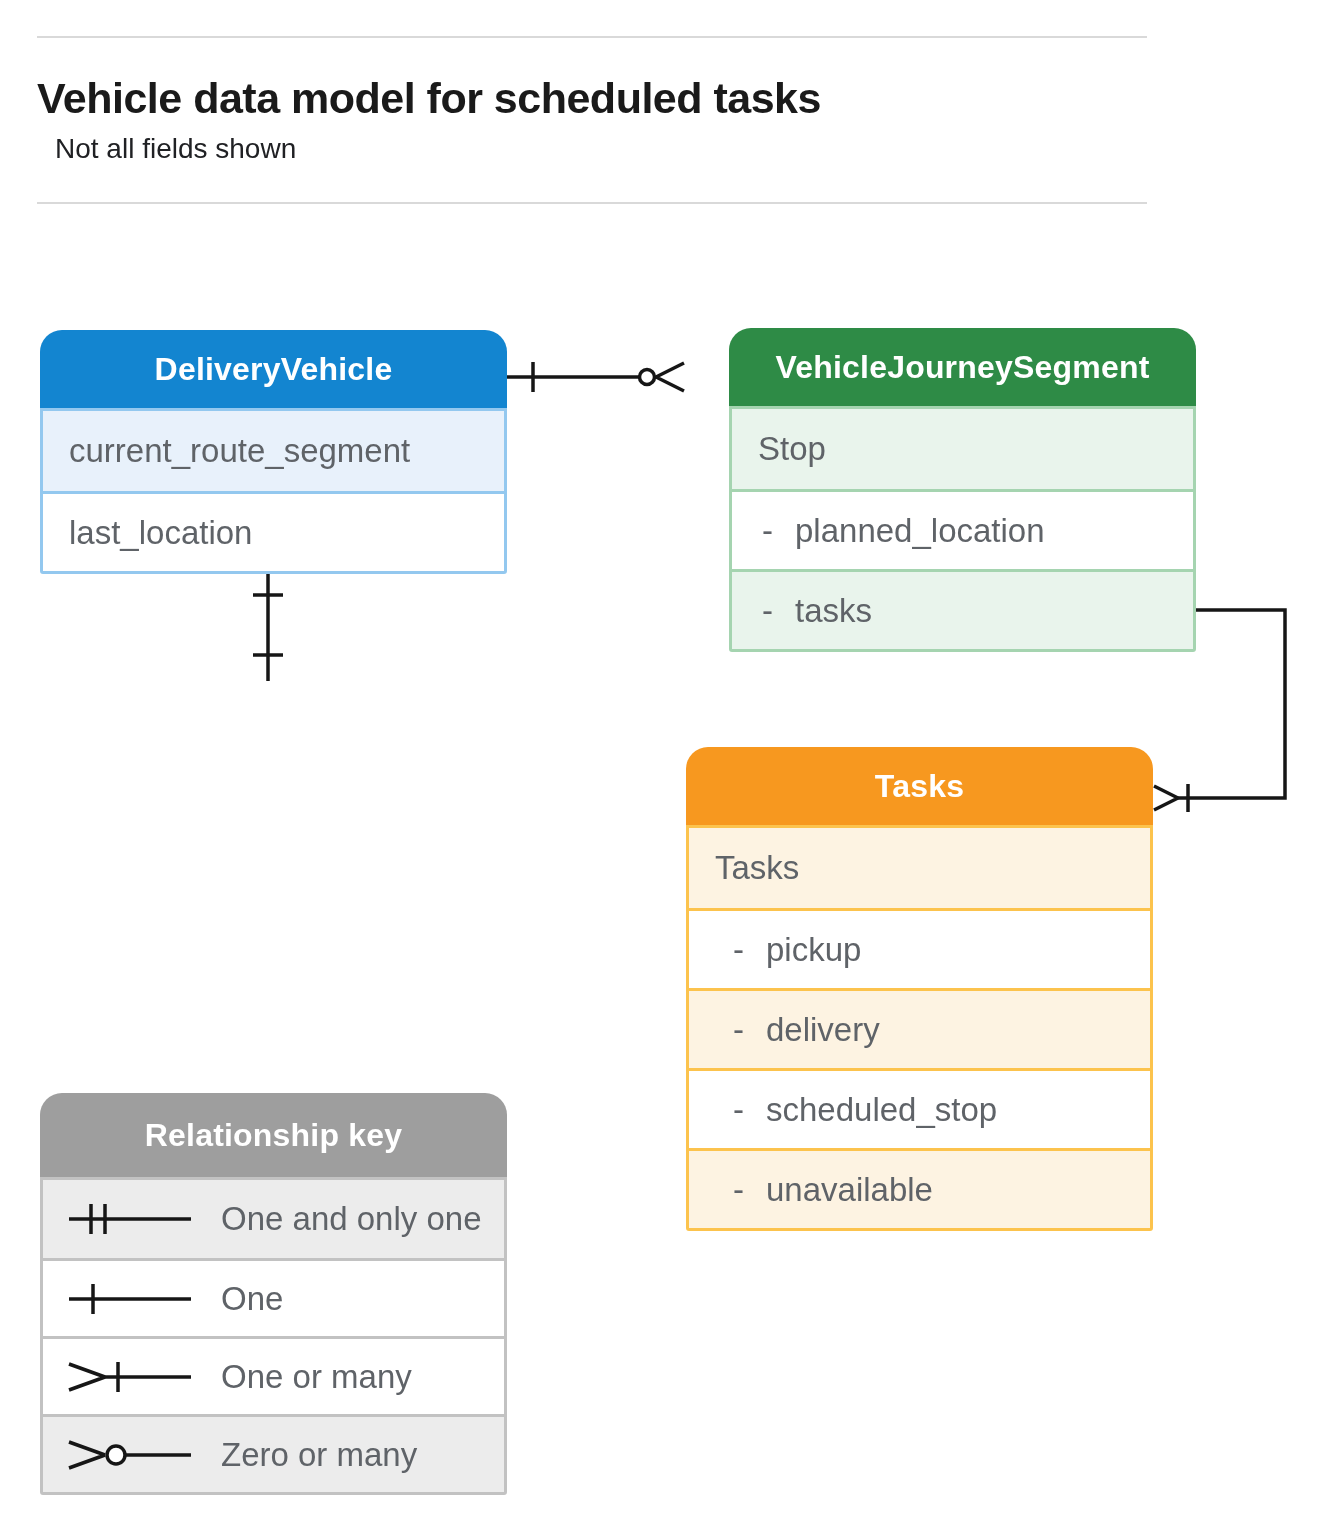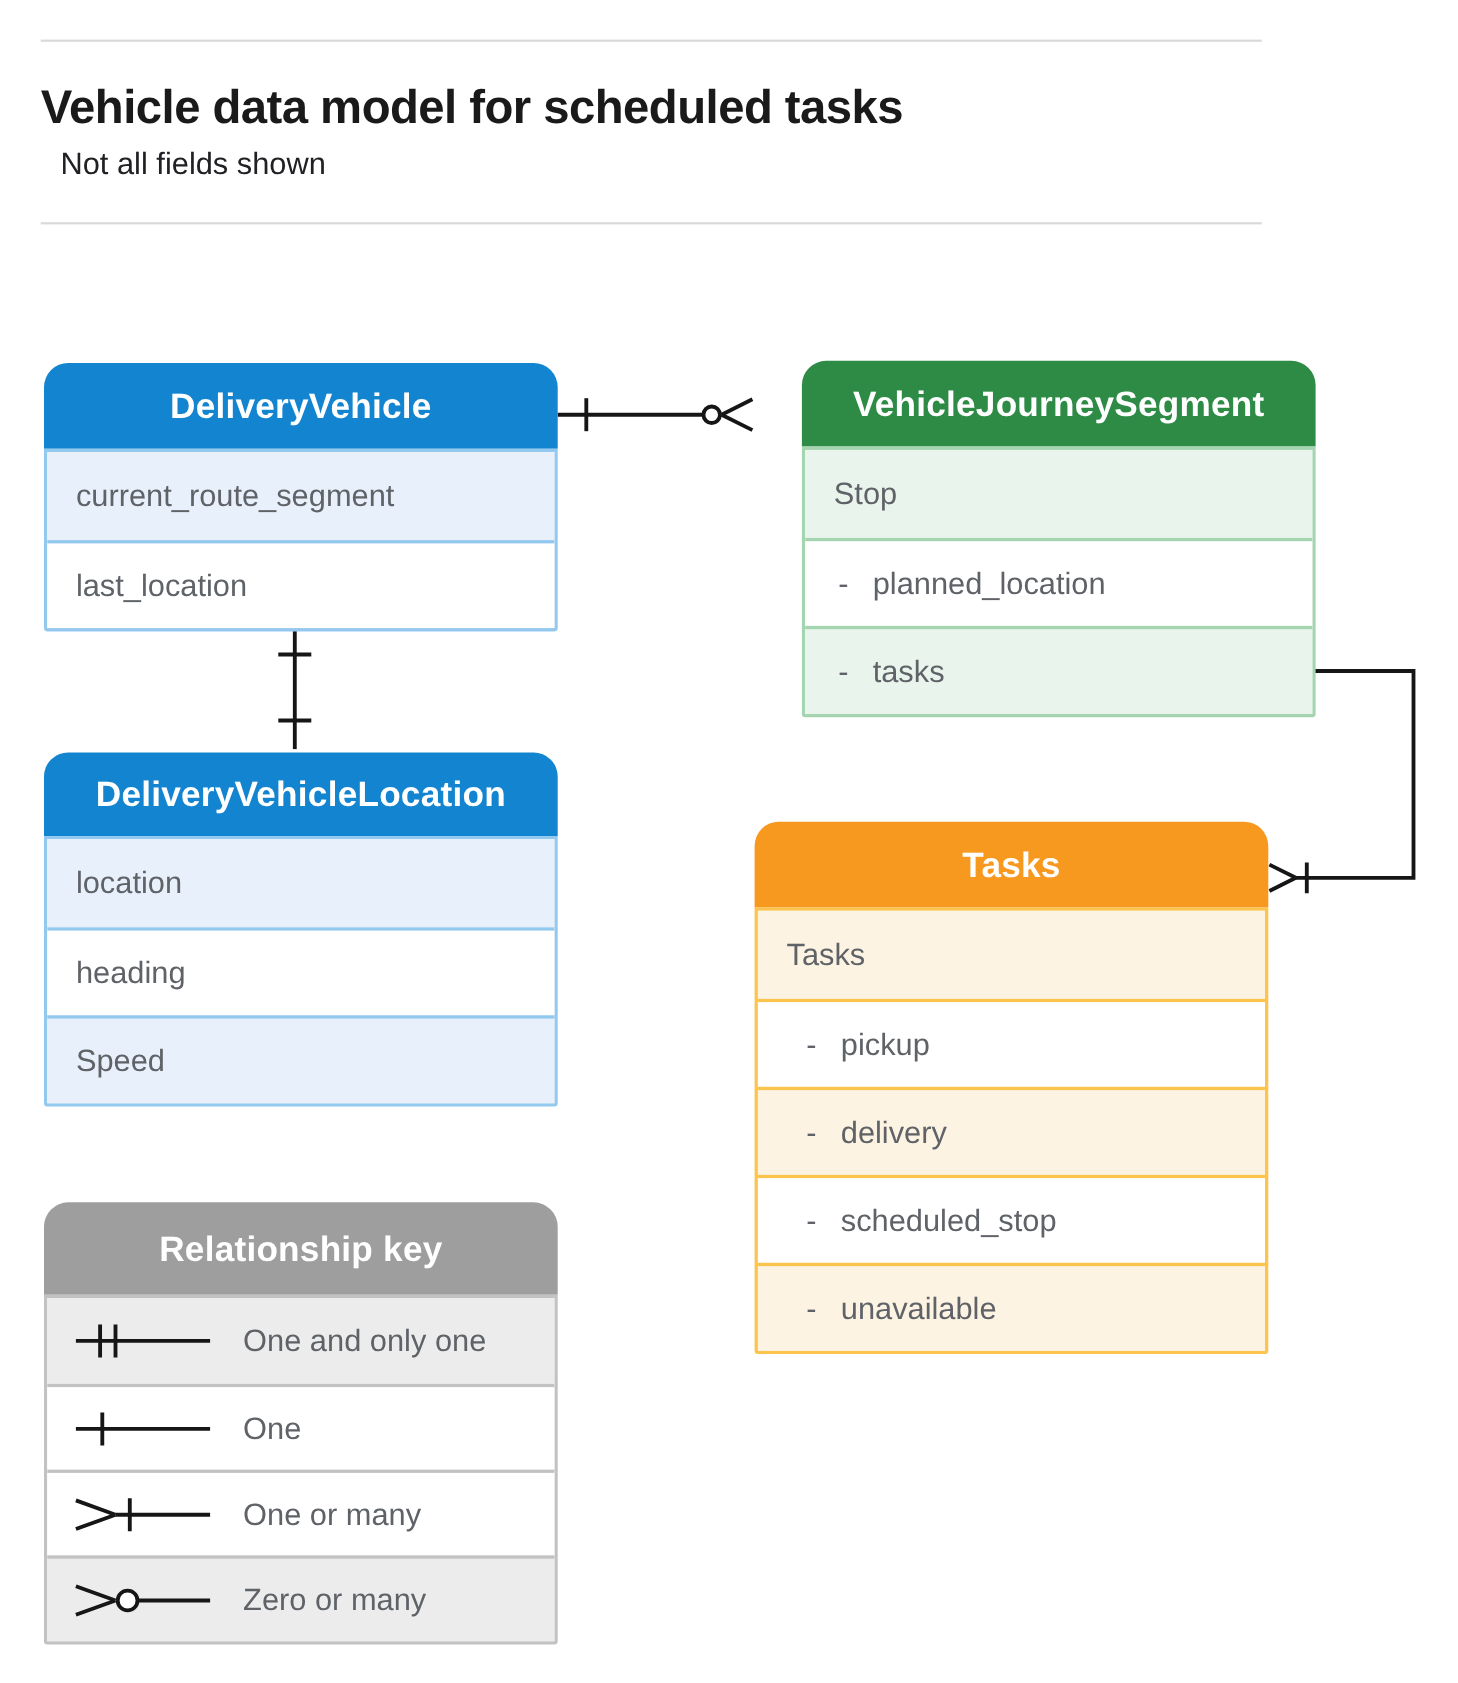--- a/index.html
+++ b/index.html
@@ -14,21 +14,21 @@
   .title { position:absolute; left:37px; top:74px; font-size:43px; font-weight:700;
            color:#1a1a1a; letter-spacing:-0.5px; white-space:nowrap; }
   .subtitle { position:absolute; left:55px; top:133px; font-size:28px; color:#202124; }
 
   .entity { position:absolute; width:467px; }
   .e-head { background:var(--hc); height:78px; border-radius:22px 22px 0 0;
             display:flex; align-items:center; justify-content:center;
             color:#ffffff; font-size:32px; font-weight:700; letter-spacing:0.2px; }
   .e-body { background:#ffffff; border:3px solid var(--bc); border-radius:0 0 3px 3px; }
   .row { height:80px; display:flex; align-items:center; padding-left:26px;
-         font-size:28px; color:#5f6368; background:#ffffff; }
+         font-size:33px; color:#5f6368; background:#ffffff; }
   .row + .row { border-top:3px solid var(--bc); }
   .row.tint { background:var(--tint); }
   .row .dash { margin-right:22px; }
   .row .dash:empty { display:none; margin:0; }
   .row.sub { padding-left:30px; }
   .e-tasks .row.sub { padding-left:44px; }
 
   .e-dv    { --hc:#1385d0; --bc:#93c8ef; --tint:#e8f1fb; left:40px;  top:330px; }
   .e-vjs   { --hc:#2e8b46; --bc:#a5d4b0; --tint:#e9f4ec; left:685px; top:328px;margin-left:44px; }
   .e-dvl   { --hc:#1385d0; --bc:#93c8ef; --tint:#e8f1fb; left:40px;  top:684px; }
@@ -107,39 +107,20 @@
         <span class="dash">-</span>
         <span>planned_location</span>
       </div>
       <div class="row tint sub">
         <span class="dash">-</span>
         <span>tasks</span>
       </div>
     </div>
   </section>
 
-  <section class="entity e-dvl">
-    <div class="e-head">
-      <span>DeliveryVehicleLocation</span>
-    </div>
-    <div class="e-body">
-      <div class="row tint">
-
-        <span>location</span>
-      </div>
-      <div class="row">
-
-        <span>heading</span>
-      </div>
-      <div class="row tint">
-
-        <span>Speed</span>
-      </div>
-    </div>
-  </section>
 
   <section class="entity e-tasks">
     <div class="e-head">
       <span>Tasks</span>
     </div>
     <div class="e-body">
       <div class="row tint">
 
         <span>Tasks</span>
       </div>

